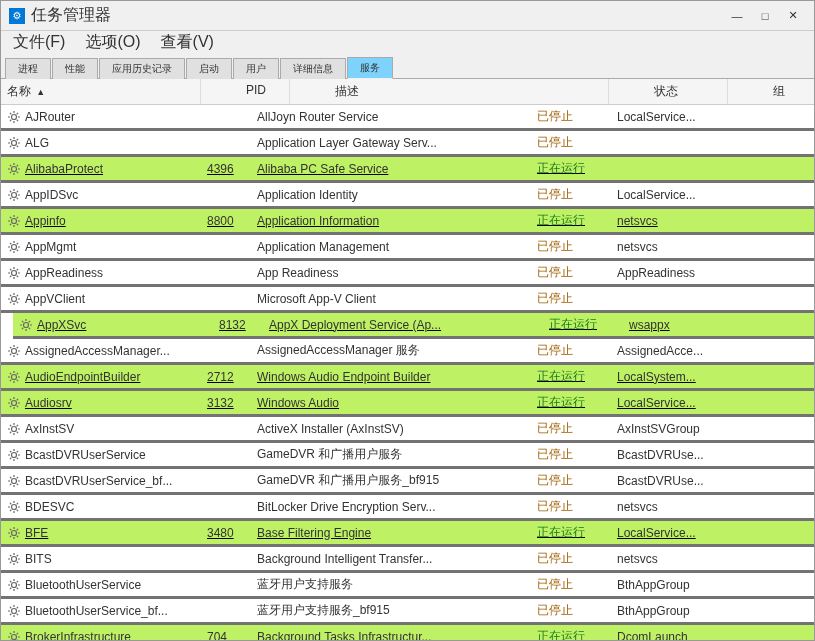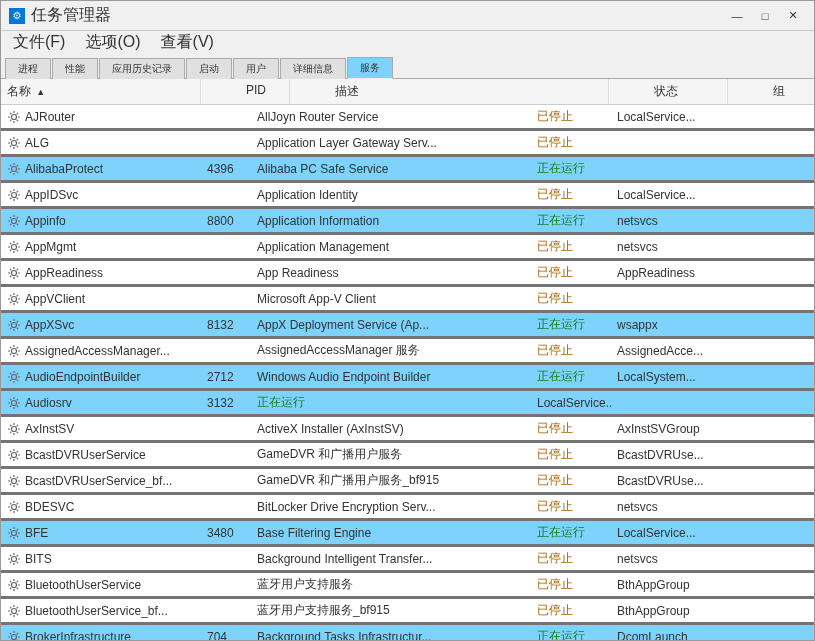--- a/index.html
+++ b/index.html
@@ -134,21 +134,21 @@
     }
     .header-cell .sort-arrow {
       font-size: 9px;
       margin-left: 2px;
     }
     .table-row {
       display: grid;
       grid-template-columns: 200px 50px 280px 80px 150px 15px;
       border-bottom: 3px solid #737373;
     }
-    .table-row.running { background: #7dd3fc; }
+    .table-row.running { background: #bef264; text-decoration: underline; }
     .cell {
       padding: 3px 6px;
       font-size: 12px;
       color: #333;
       white-space: nowrap;
       overflow: hidden;
       text-overflow: ellipsis;
       display: flex;
       align-items: center;
       gap: 4px;
@@ -156,21 +156,21 @@
     .scrollbar-placeholder {
       width: 15px;
       background: #f0f0f0;
       border-left: 1px solid #ddd;
     }
     ::-webkit-scrollbar { width: 15px; }
     ::-webkit-scrollbar-track { background: #f0f0f0; }
     ::-webkit-scrollbar-thumb { background: #c0c0c0; border: 1px solid #aaa; }
     .status-running { color: #1a7a1a; }
     .status-stopped { color: #a16207; }
-    .row-highlight { background: #cce8ff; }
+    .row-highlight { background: #cce8ff; margin-left: 12px; }
   </style>
 </head>
 <body>
 
 <div class="window">
 
   <div class="title-bar">
     <div class="title-bar-left">
       <div class="title-icon">⚙</div>
       <span class="title-text">任务管理器</span>
@@ -359,20 +359,21 @@
           </div>
           <div class="table-row running">
             <div class="cell">
               <svg width="14" height="14" viewBox="0 0 14 14" xmlns="http://www.w3.org/2000/svg" style="flex-shrink:0">
     <circle cx="7" cy="7" r="2.5" fill="none" stroke="#666" stroke-width="1.2"></circle>
     <path d="M7 1v2M7 11v2M1 7h2M11 7h2M2.93 2.93l1.41 1.41M9.66 9.66l1.41 1.41M2.93 11.07l1.41-1.41M9.66 4.34l1.41-1.41" stroke="#666" stroke-width="1.2"></path>
   </svg>
               <span>Audiosrv</span>
             </div>
             <div class="cell">3132</div>
+            <div class="cell">Windows Audio</div>
             <div class="cell status-running">正在运行</div>
             <div class="cell">LocalService...</div>
           </div>
           <div class="table-row">
             <div class="cell">
               <svg width="14" height="14" viewBox="0 0 14 14" xmlns="http://www.w3.org/2000/svg" style="flex-shrink:0">
     <circle cx="7" cy="7" r="2.5" fill="none" stroke="#666" stroke-width="1.2"></circle>
     <path d="M7 1v2M7 11v2M1 7h2M11 7h2M2.93 2.93l1.41 1.41M9.66 9.66l1.41 1.41M2.93 11.07l1.41-1.41M9.66 4.34l1.41-1.41" stroke="#666" stroke-width="1.2"></path>
   </svg>
               <span>AxInstSV</span>

